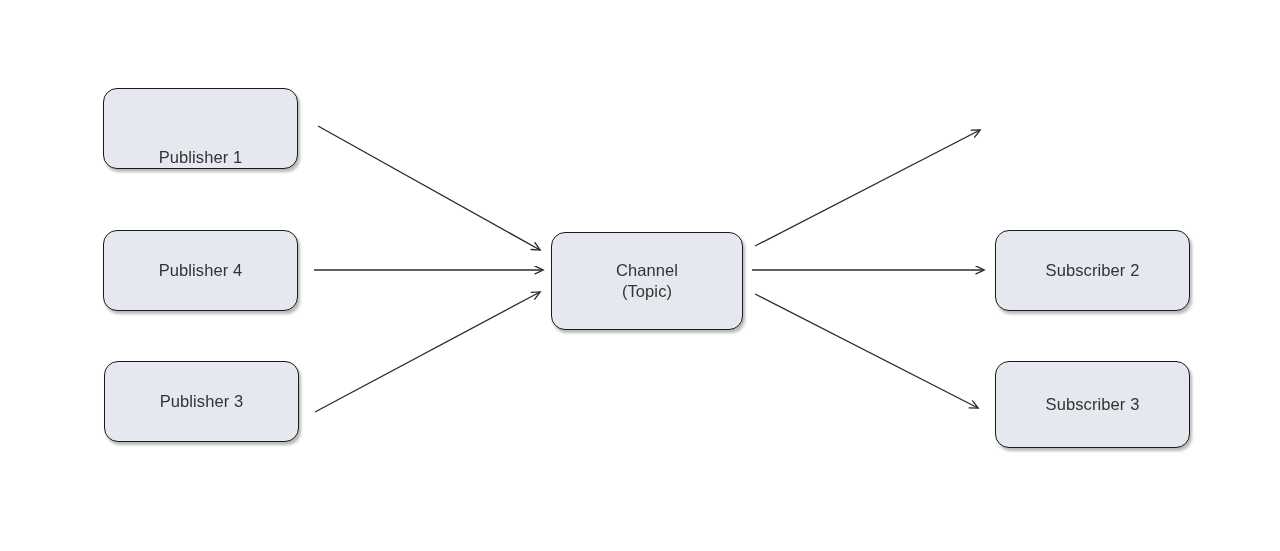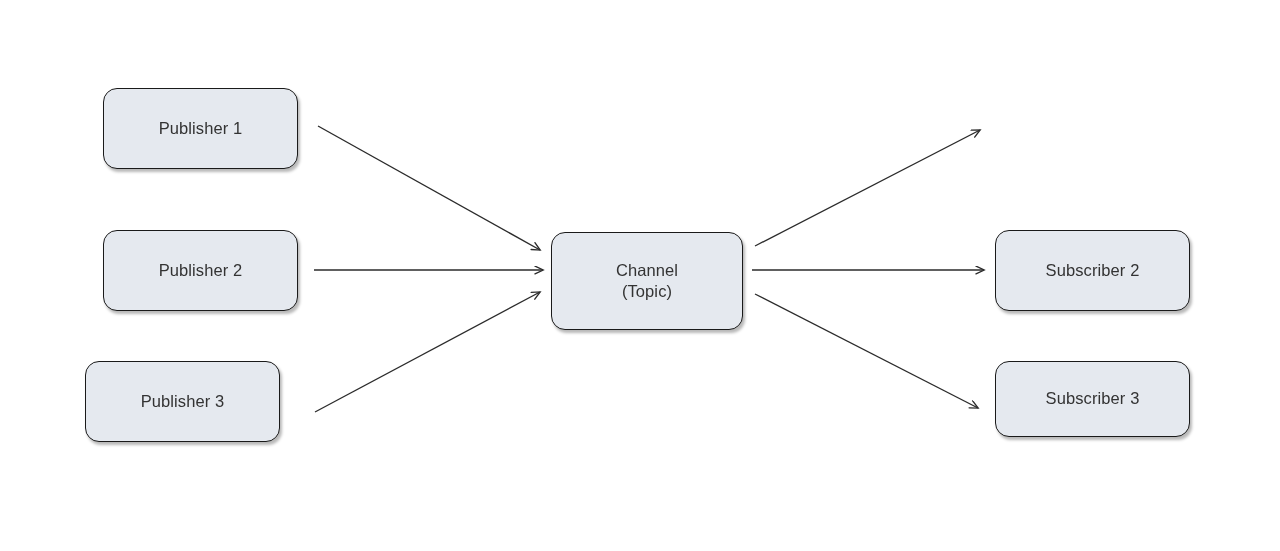--- a/index.html
+++ b/index.html
@@ -63,35 +63,35 @@
     <g id="edge-group" stroke="#2b2b2b" stroke-width="1.35" fill="none">
         <line x1="318" y1="126" x2="540" y2="250" marker-end="url(#arrowOpen)"></line>
         <line x1="314" y1="270" x2="543" y2="270" marker-end="url(#arrowOpen)"></line>
         <line x1="315" y1="412" x2="540" y2="292" marker-end="url(#arrowOpen)"></line>
         <line x1="755" y1="246" x2="980" y2="130" marker-end="url(#arrowOpen)"></line>
         <line x1="752" y1="270" x2="984" y2="270" marker-end="url(#arrowOpen)"></line>
         <line x1="755" y1="294" x2="978" y2="408" marker-end="url(#arrowOpen)"></line>
       </g>
   </svg>
 
-  <div class="node" style="left: 103px; top: 88px; width: 195px; height: 81px;">
+  <div class="node" style="left: 103px; top: 88px; width: 195px; height: 81px; align-items: flex-end;">
     <span class="node-label">Publisher 1</span>
   </div>
   <div class="node" style="left: 103px; top: 230px; width: 195px; height: 81px;">
-    <span class="node-label">Publisher 2</span>
+    <span class="node-label">Publisher 4</span>
   </div>
-  <div class="node" style="left: 85px; top: 361px; width: 195px; height: 81px;">
+  <div class="node" style="left: 104px; top: 361px; width: 195px; height: 81px;">
     <span class="node-label">Publisher 3</span>
   </div>
 
   <div class="node" style="left: 551px; top: 232px; width: 192px; height: 98px;">
     <span class="node-label">Channel
 (Topic)</span>
   </div>
 
   <div class="node" style="left: 995px; top: 230px; width: 195px; height: 81px; text-align: right;">
     <span class="node-label">Subscriber 2</span>
   </div>
-  <div class="node" style="left: 995px; top: 361px; width: 195px; height: 76px;">
+  <div class="node" style="left: 995px; top: 361px; width: 195px; height: 87px;">
     <span class="node-label">Subscriber 3</span>
   </div>
 
 </div>
 
 </body></html>

